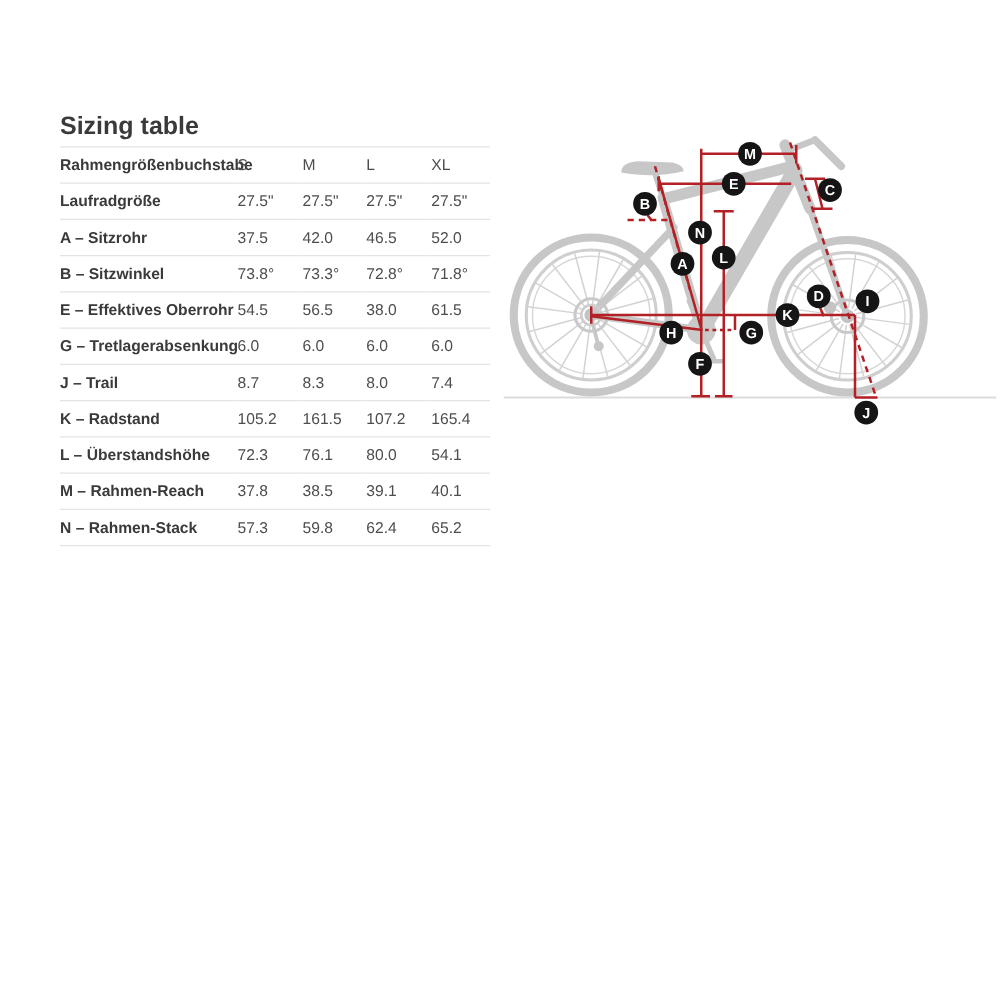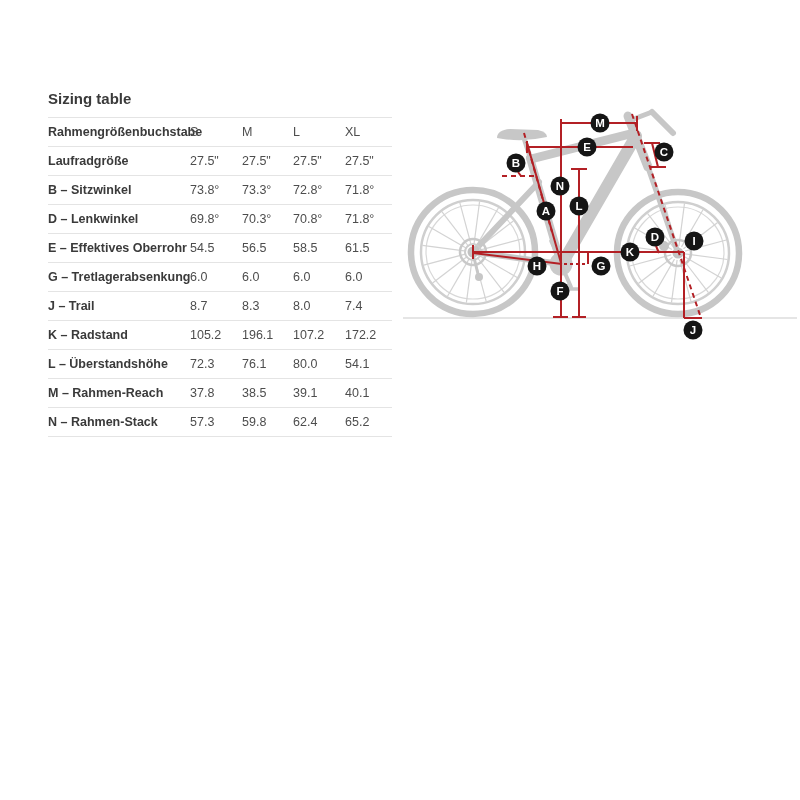--- a/index.html
+++ b/index.html
@@ -6,21 +6,21 @@
     --accent_red:#b32025;
     --label_badge_black:#151515;
     --bike_gray:#c7c7c7;
     --table_border:#e4e4e4;
     --text_dark:#3a3a3a;
     --text_value:#4d4d4d;
     --ground_gray:#dcdcdc;
   }
   html,body{margin:0;padding:0;background:#ffffff;}
   body{width:800px;height:800px;position:relative;font-family:"Liberation Sans",sans-serif;overflow:hidden;}
-  .page-title{position:absolute;left:48px;top:90px;font-size:15px;font-weight:bold;color:var(--text_dark);margin:0;}
+  .page-title{position:absolute;left:48px;top:90px;font-size:20px;font-weight:bold;color:var(--text_dark);margin:0;}
   table.sizing{position:absolute;left:48px;top:117px;width:344px;border-collapse:collapse;border-top:1px solid var(--table_border);table-layout:fixed;}
   table.sizing tr{height:29px;border-bottom:1px solid var(--table_border);}
   table.sizing th,table.sizing td{padding:0;text-align:left;vertical-align:middle;font-size:12.5px;white-space:nowrap;}
   table.sizing thead th.size-col{font-weight:normal;color:var(--text_value);}
   table.sizing thead th.label-col,table.sizing tbody th{font-weight:bold;color:var(--text_dark);}
   table.sizing td{font-weight:normal;color:var(--text_value);}
   .diagram{position:absolute;left:398px;top:86px;width:400px;height:274px;}
   
   .tire{fill:none;stroke:var(--bike_gray);stroke-width:6.5;}
   .rim{fill:none;stroke:#cfcfcf;stroke-width:2.5;}
@@ -62,60 +62,60 @@
   </thead>
   <tbody>
       <tr>
         <th>Laufradgröße</th>
         <td>27.5"</td>
         <td>27.5"</td>
         <td>27.5"</td>
         <td>27.5"</td>
       </tr>
       <tr>
+        <th>A – Sitzrohr</th>
+        <td>37.5</td>
+        <td>42.0</td>
+        <td>46.5</td>
+        <td>52.0</td>
+      </tr>
+      <tr>
         <th>B – Sitzwinkel</th>
         <td>73.8°</td>
         <td>73.3°</td>
         <td>72.8°</td>
         <td>71.8°</td>
       </tr>
       <tr>
-        <th>D – Lenkwinkel</th>
-        <td>69.8°</td>
-        <td>70.3°</td>
-        <td>70.8°</td>
-        <td>71.8°</td>
-      </tr>
-      <tr>
         <th>E – Effektives Oberrohr</th>
         <td>54.5</td>
         <td>56.5</td>
-        <td>58.5</td>
+        <td>38.0</td>
         <td>61.5</td>
       </tr>
       <tr>
         <th>G – Tretlagerabsenkung</th>
         <td>6.0</td>
         <td>6.0</td>
         <td>6.0</td>
         <td>6.0</td>
       </tr>
       <tr>
         <th>J – Trail</th>
         <td>8.7</td>
         <td>8.3</td>
         <td>8.0</td>
         <td>7.4</td>
       </tr>
       <tr>
         <th>K – Radstand</th>
         <td>105.2</td>
-        <td>196.1</td>
+        <td>161.5</td>
         <td>107.2</td>
-        <td>172.2</td>
+        <td>165.4</td>
       </tr>
       <tr>
         <th>L – Überstandshöhe</th>
         <td>72.3</td>
         <td>76.1</td>
         <td>80.0</td>
         <td>54.1</td>
       </tr>
       <tr>
         <th>M – Rahmen-Reach</th>

